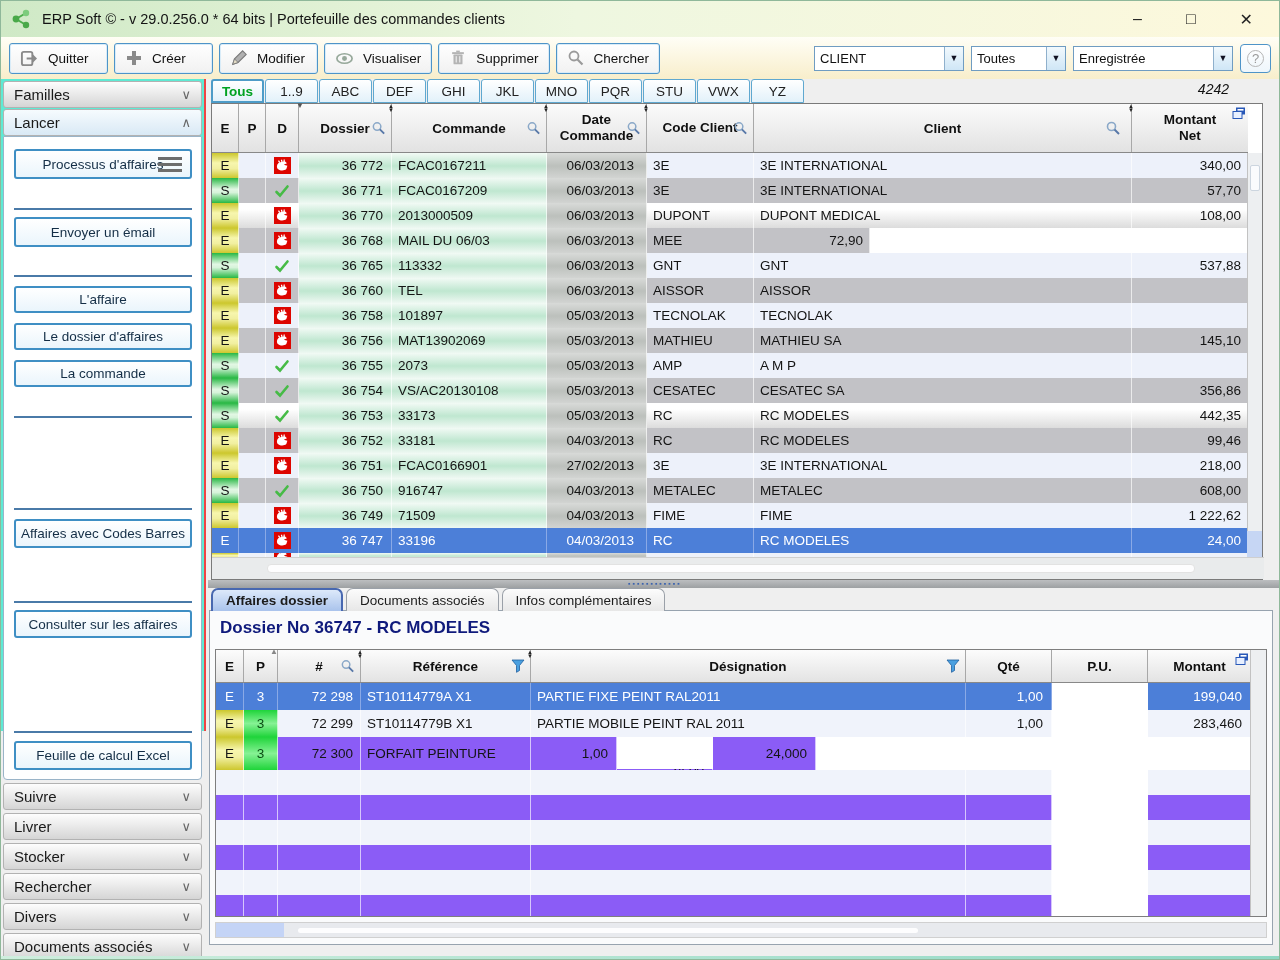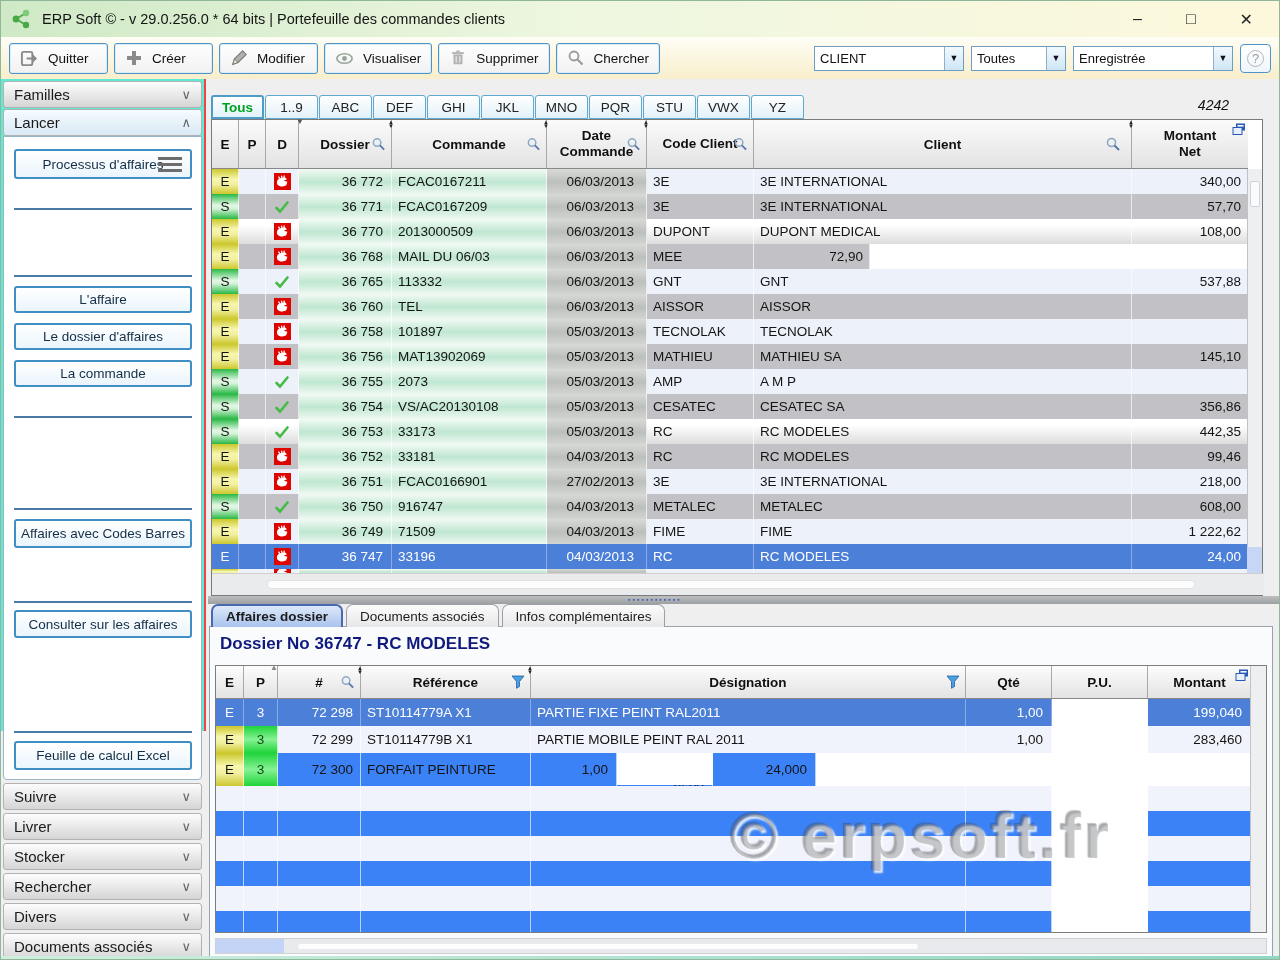--- a/index.html
+++ b/index.html
@@ -47,21 +47,21 @@
   .side-panel{position:absolute;left:2px;top:57px;width:199px;height:644px;background:#fff;
     border:1px solid #9ab4c8;border-radius:0 0 4px 4px;}
   .sp-btn{position:absolute;left:10px;width:178px;height:28px;border:2px solid #3f8fc4;border-radius:3px;
     background:linear-gradient(180deg,#ffffff,#eaf5fc);display:flex;align-items:center;
     justify-content:center;font-size:13.5px;color:#142e46;cursor:pointer;}
   .sp-sep{position:absolute;left:10px;width:178px;border-top:2px solid #4a7aa8;}
   .burger{position:absolute;right:8px;display:flex;flex-direction:column;gap:3px;}
   .burger i{display:block;width:24px;height:3px;background:#6d6d6d;}
 
   
-  .main{position:absolute;left:207px;top:88px;width:1073px;height:690px;}
+  .main{position:absolute;left:207px;top:72px;width:1073px;height:690px;}
   .alpha{position:absolute;left:3px;top:6px;display:flex;}
   .atab{width:53px;height:24px;border:1px solid #5fa8d0;border-radius:3px 3px 0 0;margin-right:1px;
     background:linear-gradient(180deg,#ffffff,#e2f1fa);display:flex;align-items:center;
     justify-content:center;font-size:13.5px;color:#222;cursor:pointer;}
   .atab.active{color:#00a221;font-weight:bold;border:2px solid #4e9cc8;}
   .record-count{position:absolute;right:52px;top:8px;font-style:italic;font-size:14px;color:#111;}
 
   
   .c{border-right:1px solid rgba(255,255,255,0.65);display:flex;align-items:center;
     font-size:13.5px;color:#141414;overflow:hidden;white-space:nowrap;}
@@ -134,21 +134,21 @@
   .dgrid{position:absolute;left:5px;top:38px;width:1052px;height:268px;border:1px solid #7e7e7e;
     background:#fff;overflow:hidden;}
   .dhead{display:flex;height:33px;width:1035px;background:linear-gradient(180deg,#fcfcfc,#e3e3e3);
     border-bottom:1px solid #888;position:relative;}
   .v-e{width:28px}.v-p{width:34px}.v-n{width:83px}.v-ref{width:170px}.v-des{width:435px}
   .v-q{width:86px}.v-pu{width:96px}.v-m{width:103px}
   .drow{display:flex;height:27px;width:1035px;cursor:pointer;}
   .drow.tall{height:33px;}
   .drow.empty{height:25px;cursor:default;}
   .drow.light .c{background:#f0f3fb;}
-  .drow.gray .c{background:#3b82f6;}
+  .drow.gray .c{background:#8b5cf6;}
   .dce{justify-content:center;}
   .dcp{justify-content:center;}
   .dcp.pg{background:linear-gradient(180deg,#1fd43a,#86f294 50%,#1fd43a)!important;color:#0a4d14;}
   .dcn{justify-content:flex-end;padding-right:7px;}
   .dcref{padding-left:6px;}
   .dcdes{padding-left:6px;}
   .dcq{justify-content:flex-end;padding-right:8px;}
   .dcpu{justify-content:flex-end;padding-right:8px;margin-top:32px;}
   .dcm{justify-content:flex-end;padding-right:8px;}
   .drow.selected .c{background:#4c7fd8!important;color:#fff;border-right-color:#8aa9e6;}
@@ -265,20 +265,23 @@
     <div class="side-panel">
       <div class="sp-btn" style="top:12px;height:30px">
         <span>Processus d'affaires</span>
         <span class="burger">
             <i></i>
             <i></i>
             <i></i>
           </span>
       </div>
       <div class="sp-sep" style="top:71px"></div>
+      <div class="sp-btn" style="top:80px;height:30px">
+        <span>Envoyer un émail</span>
+      </div>
       <div class="sp-sep" style="top:138px"></div>
       <div class="sp-btn" style="top:149px;height:27px">
         <span>L'affaire</span>
       </div>
       <div class="sp-btn" style="top:186px;height:27px">
         <span>Le dossier d'affaires</span>
       </div>
       <div class="sp-btn" style="top:223px;height:27px">
         <span>La commande</span>
       </div>
@@ -857,21 +860,20 @@
                 <div class="c dcn v-n"></div>
                 <div class="c dcref v-ref"></div>
                 <div class="c dcdes v-des"></div>
                 <div class="c dcq v-q"></div>
                 <div class="c dcpu v-pu"></div>
                 <div class="c dcm v-m"></div>
               </div>
             </div>
           <div class="dvstrip"></div>
         </div>
-        <div class="watermark">© erpsoft.fr</div>
         <div class="dhscroll">
           <div class="dhblue"></div>
           <div class="dhthumb"></div>
         </div>
       </div>
     </div>
   </div>
 
   <div class="bottom-strip"></div>
 </div>

